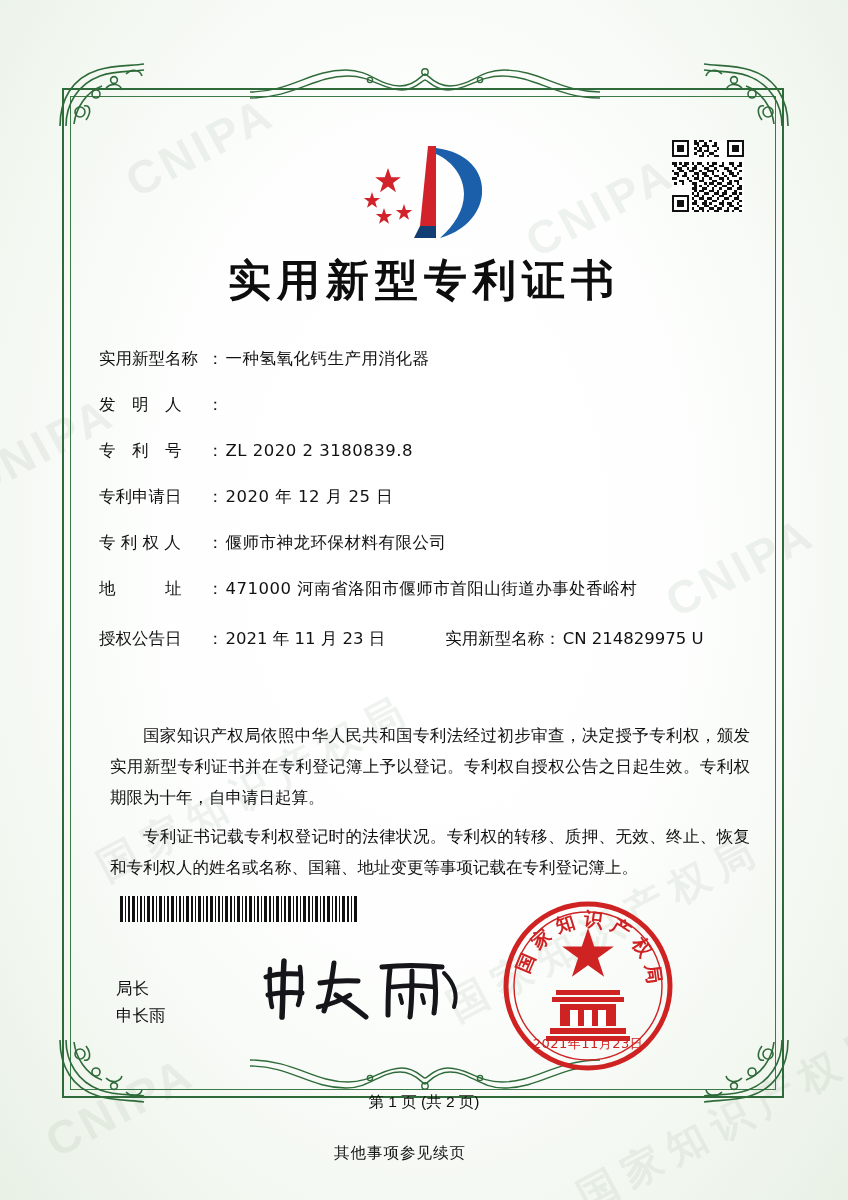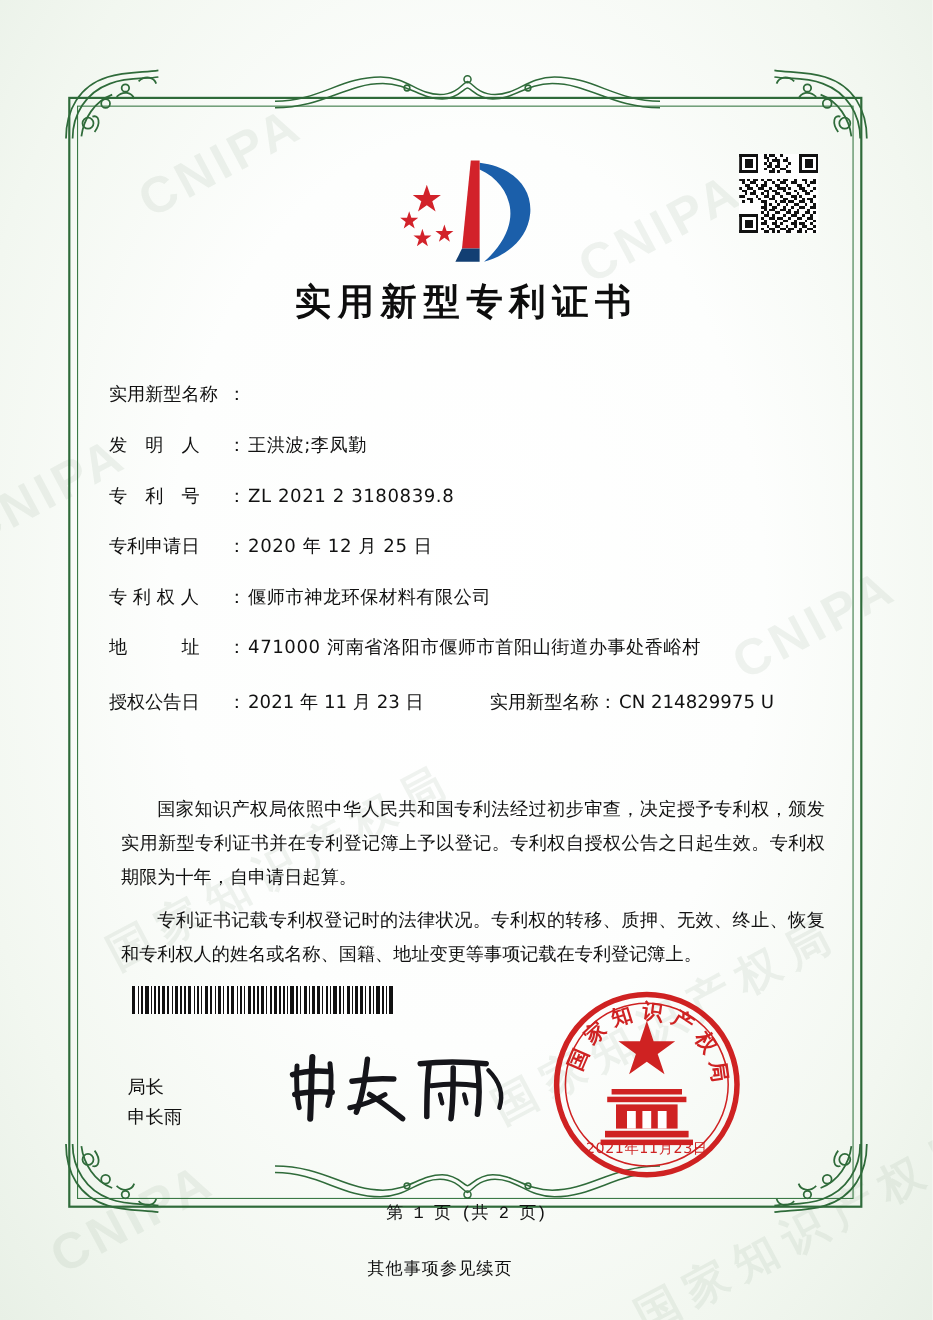--- a/index.html
+++ b/index.html
@@ -117,21 +117,21 @@
     width: 150px;
     height: 108px;
   }
   .logo svg { display:block; width: 100%; height: 100%; }
 
   .main-title {
     position: absolute;
     left: 0; top: 252px;
     width: 848px;
     text-align: center;
-    font-size: 33px;
+    font-size: 43px;
     font-weight: bold;
     letter-spacing: 6px;
     color: #0d0d0d;
     font-family: "DejaVu Sans", "Liberation Sans", sans-serif;
   }
 
   
   .fields {
     position: absolute;
     left: 99px; top: 348px;
@@ -221,21 +221,21 @@
   }
 
   
   .page-no {
     position: absolute;
     left: 0; top: 1092px;
     width: 848px;
     text-align: center;
     font-size: 15.5px;
     color: #111;
-    font-family: Liberation Mono, monospace;
+    font-family: Liberation Sans, sans-serif;
   }
   .footer-note {
     position: absolute;
     left: 0; top: 1143px;
     width: 800px;
     text-align: center;
     font-size: 15.5px;
     color: #111;
     font-family: "DejaVu Sans", sans-serif;
     letter-spacing: 1px;
@@ -536,30 +536,30 @@
       </g>
     </svg>
   </div>
 
   <div class="main-title">实用新型专利证书</div>
 
   <div class="fields">
     <div class="frow">
       <span class="flabel">实用新型名称</span>
       <span class="fcolon">：</span>
+      <span class="fvalue">一种氢氧化钙生产用消化器</span>
     </div>
     <div class="frow">
       <span class="flabel">发　明　人</span>
       <span class="fcolon">：</span>
-      <span class="fvalue">王洪波;李凤勤</span>
     </div>
     <div class="frow">
       <span class="flabel">专　利　号</span>
       <span class="fcolon">：</span>
-      <span class="fvalue">ZL 2021 2 3180839.8</span>
+      <span class="fvalue">ZL 2020 2 3180839.8</span>
     </div>
     <div class="frow">
       <span class="flabel">专利申请日</span>
       <span class="fcolon">：</span>
       <span class="fvalue">2020 年 12 月 25 日</span>
     </div>
     <div class="frow">
       <span class="flabel">专 利 权 人</span>
       <span class="fcolon">：</span>
       <span class="fvalue">偃师市神龙环保材料有限公司</span>

